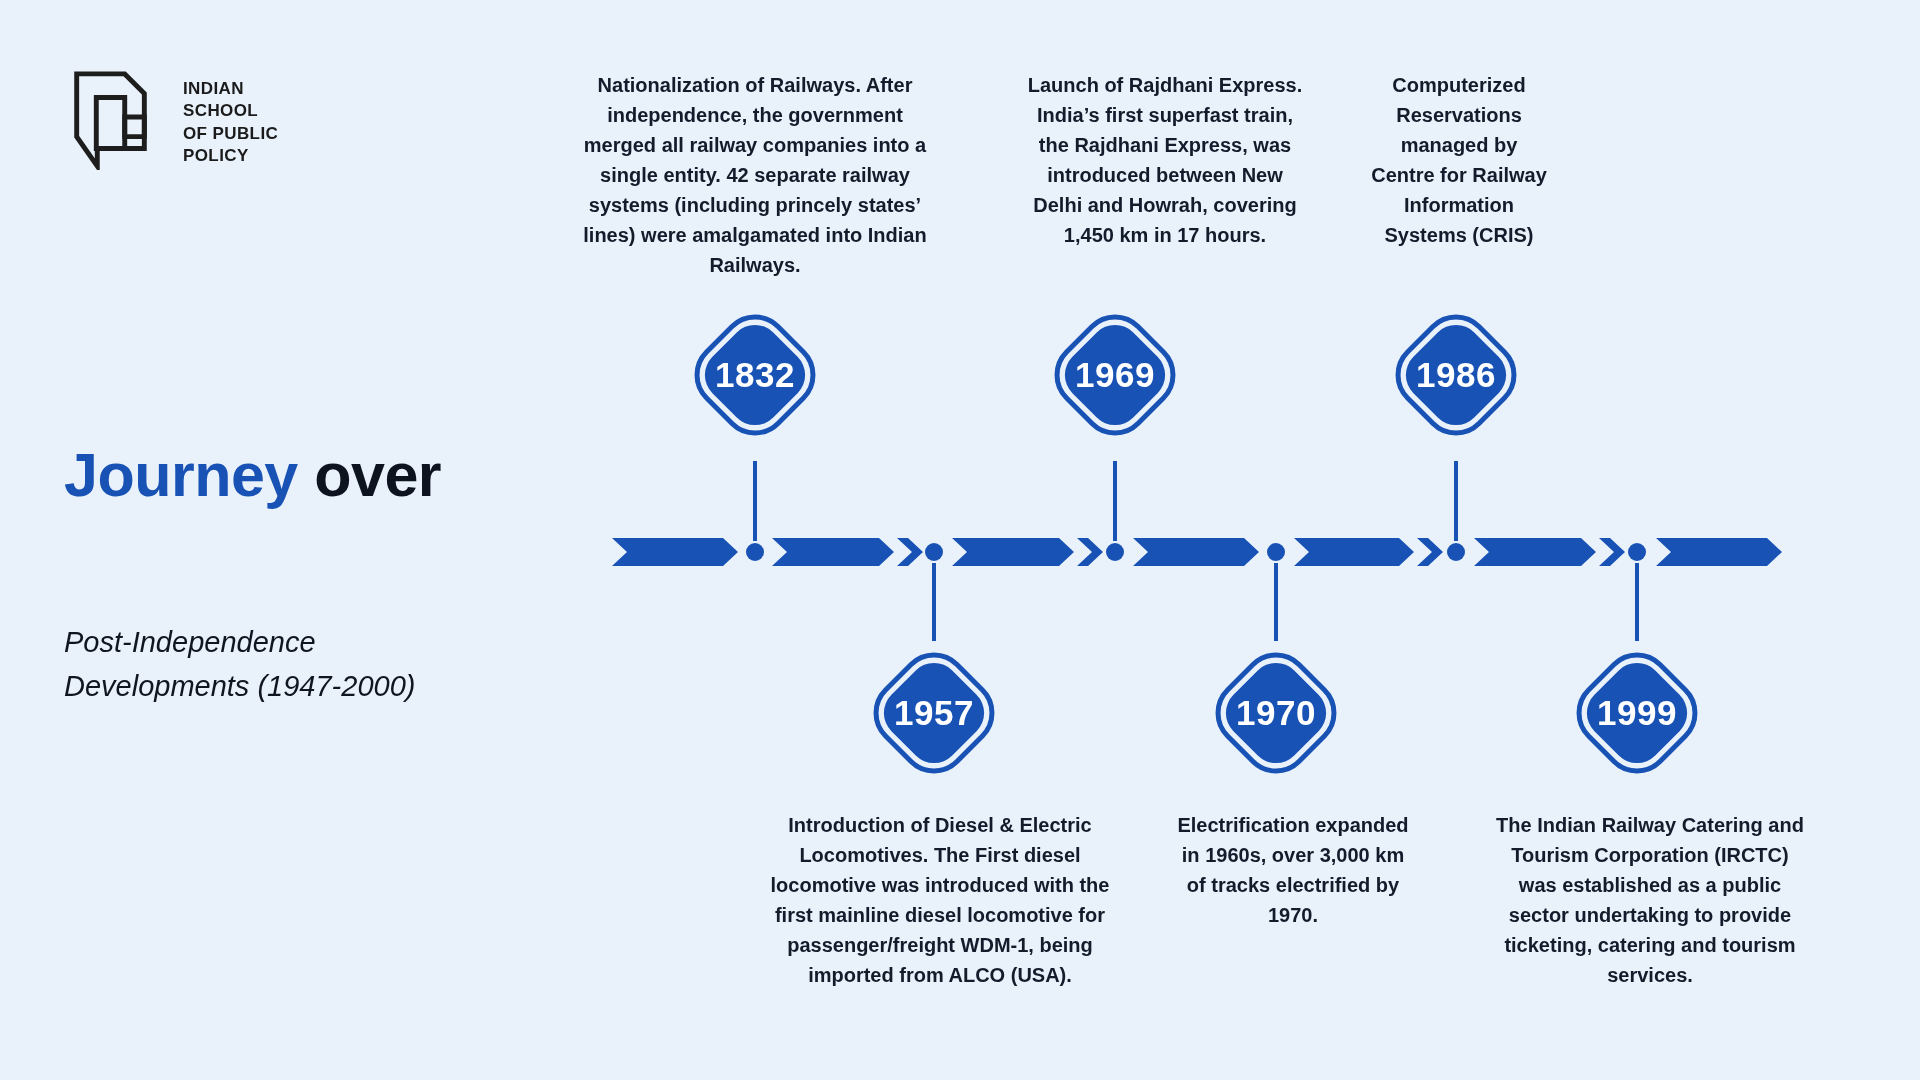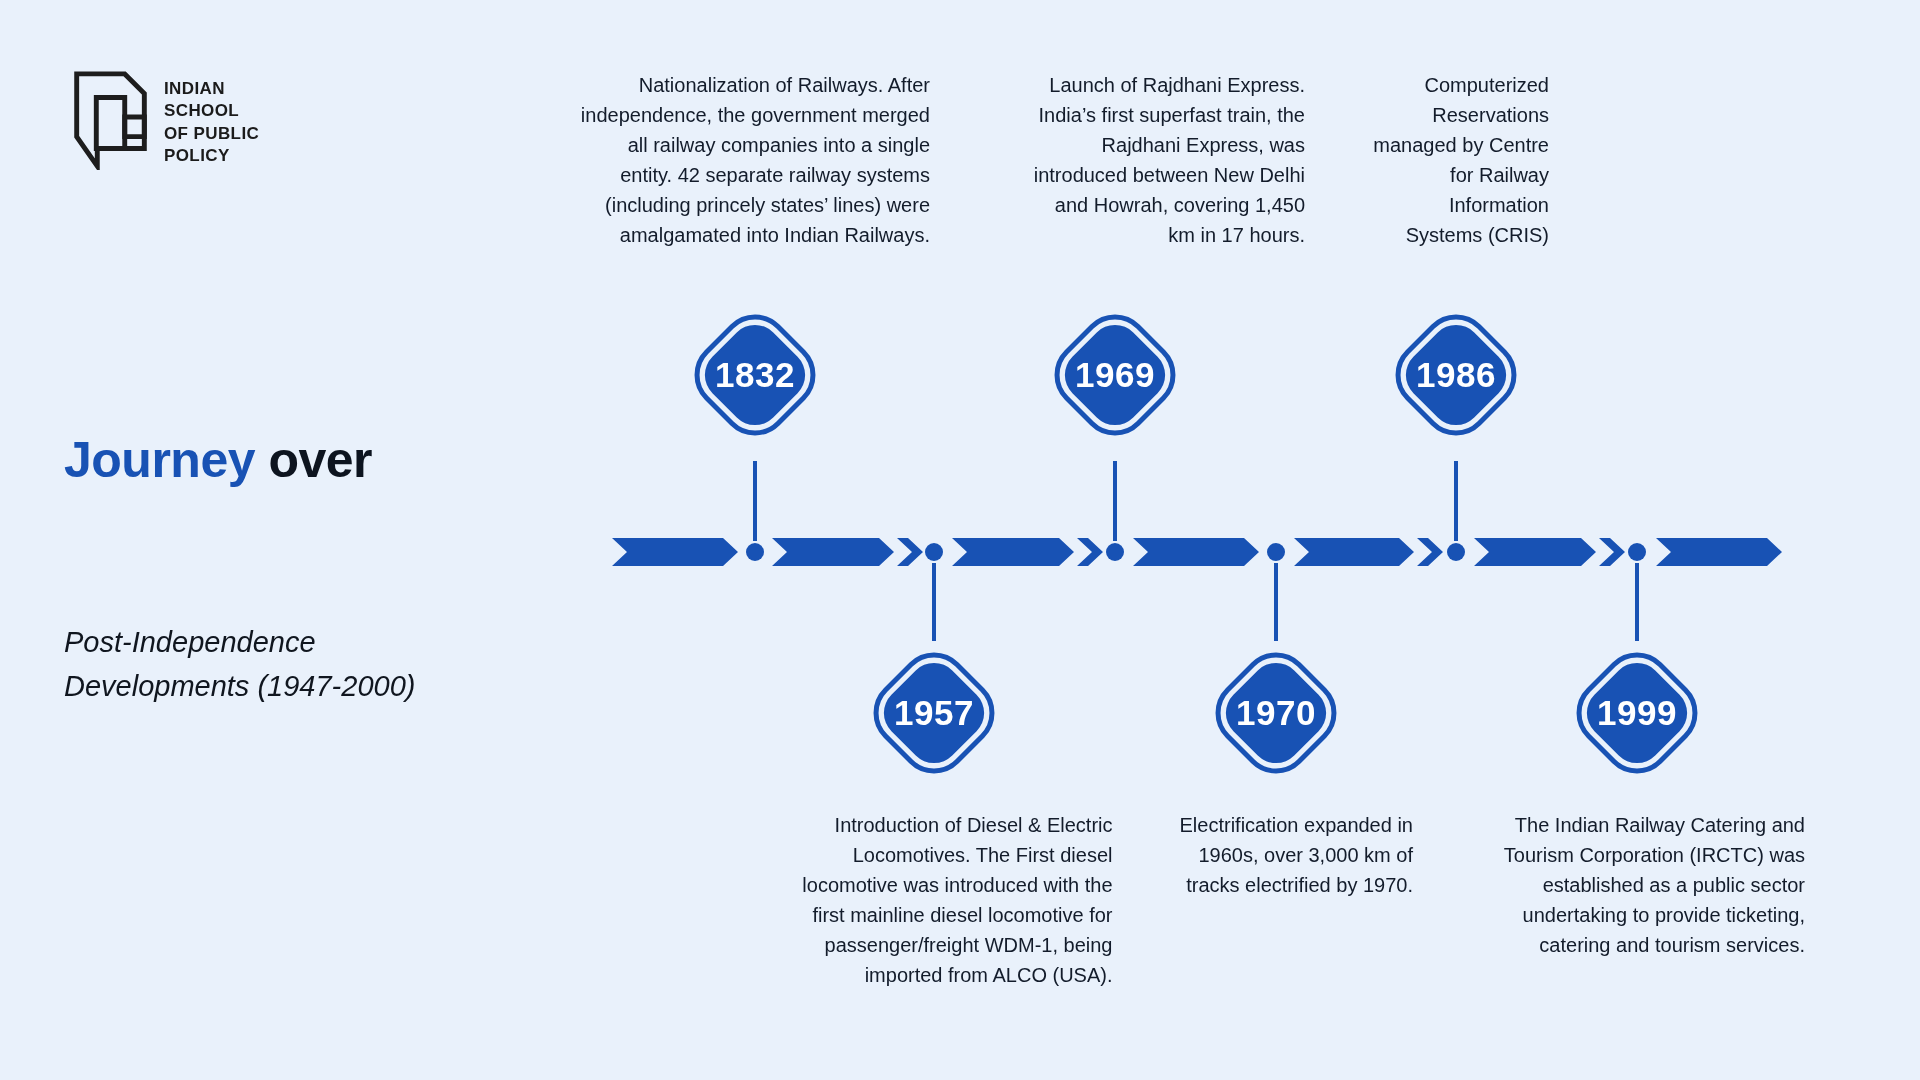--- a/index.html
+++ b/index.html
@@ -11,26 +11,26 @@
   html,body{width:1920px;height:1080px;}
   body{
     background:var(--bg);
     font-family:"Liberation Sans","DejaVu Sans",sans-serif;
     color:var(--ink);
     overflow:hidden;
   }
   .stage{position:relative;width:1920px;height:1080px;background:var(--bg);}
 
   
-  .logo{position:absolute;left:72px;top:70px;display:flex;gap:14px;}
+  .logo{position:absolute;left:72px;top:70px;display:flex;gap:33px;}
   .logo-mark{width:78px;height:100px;flex:0 0 auto;}
   .logo-text{font-size:17px;line-height:1.32;font-weight:bold;color:#1b1b1b;letter-spacing:.4px;padding-top:8px;}
 
   
-  .title{position:absolute;left:64px;top:431px;font-size:50px;line-height:1.17;font-weight:bold;letter-spacing:-.5px;color:#0d141f;}
+  .title{position:absolute;left:64px;top:440px;font-size:61px;line-height:1.17;font-weight:bold;letter-spacing:-.5px;color:#0d141f;}
   .title .hl{color:var(--blue);}
   .subtitle{position:absolute;left:64px;top:620px;font-size:29px;line-height:1.52;font-weight:normal;font-style:italic;color:#10161f;}
 
   
   .seg{position:absolute;top:538px;height:28px;background:var(--blue);
        clip-path:polygon(0 0,calc(100% - 15px) 0,100% 50%,calc(100% - 15px) 100%,0 100%,15px 50%);}
   .s0{left:612px;width:126px;}
   .s1{left:772px;width:122px;}
   .s2{left:952px;width:122px;}
   .s3{left:1133px;width:126px;}
@@ -53,21 +53,21 @@
   .milestone .diamond{position:absolute;width:160px;height:160px;left:calc(var(--x) - 80px);}
   .milestone.top .diamond{top:295px;}
   .milestone.bottom .diamond{top:633px;}
   .ring{position:absolute;left:27px;top:27px;width:106px;height:106px;
         border:5px solid var(--blue);border-radius:33%;transform:rotate(45deg);}
   .core{position:absolute;left:37px;top:37px;width:86px;height:86px;
         background:var(--blue);border-radius:30%;transform:rotate(45deg);}
   .year{position:absolute;inset:0;display:flex;align-items:center;justify-content:center;
         color:#ffffff;font-size:35px;font-weight:bold;letter-spacing:.5px;}
   .desc{position:absolute;width:var(--w);left:calc(var(--tx) - var(--w)/2);
-        font-size:20px;line-height:1.5;font-weight:normal;text-align:right;color:var(--ink);}
+        font-size:20px;line-height:1.5;font-weight:bold;text-align:center;color:var(--ink);}
   .milestone.top .desc{top:70px;}
   .milestone.bottom .desc{top:810px;}
 
   .m0{--x:755px;--tx:755px;--w:350px;}
   .m1{--x:934px;--tx:940px;--w:345px;}
   .m2{--x:1115px;--tx:1165px;--w:280px;}
   .m3{--x:1276px;--tx:1293px;--w:240px;}
   .m4{--x:1456px;--tx:1459px;--w:180px;}
   .m5{--x:1637px;--tx:1650px;--w:310px;}
 </style>

